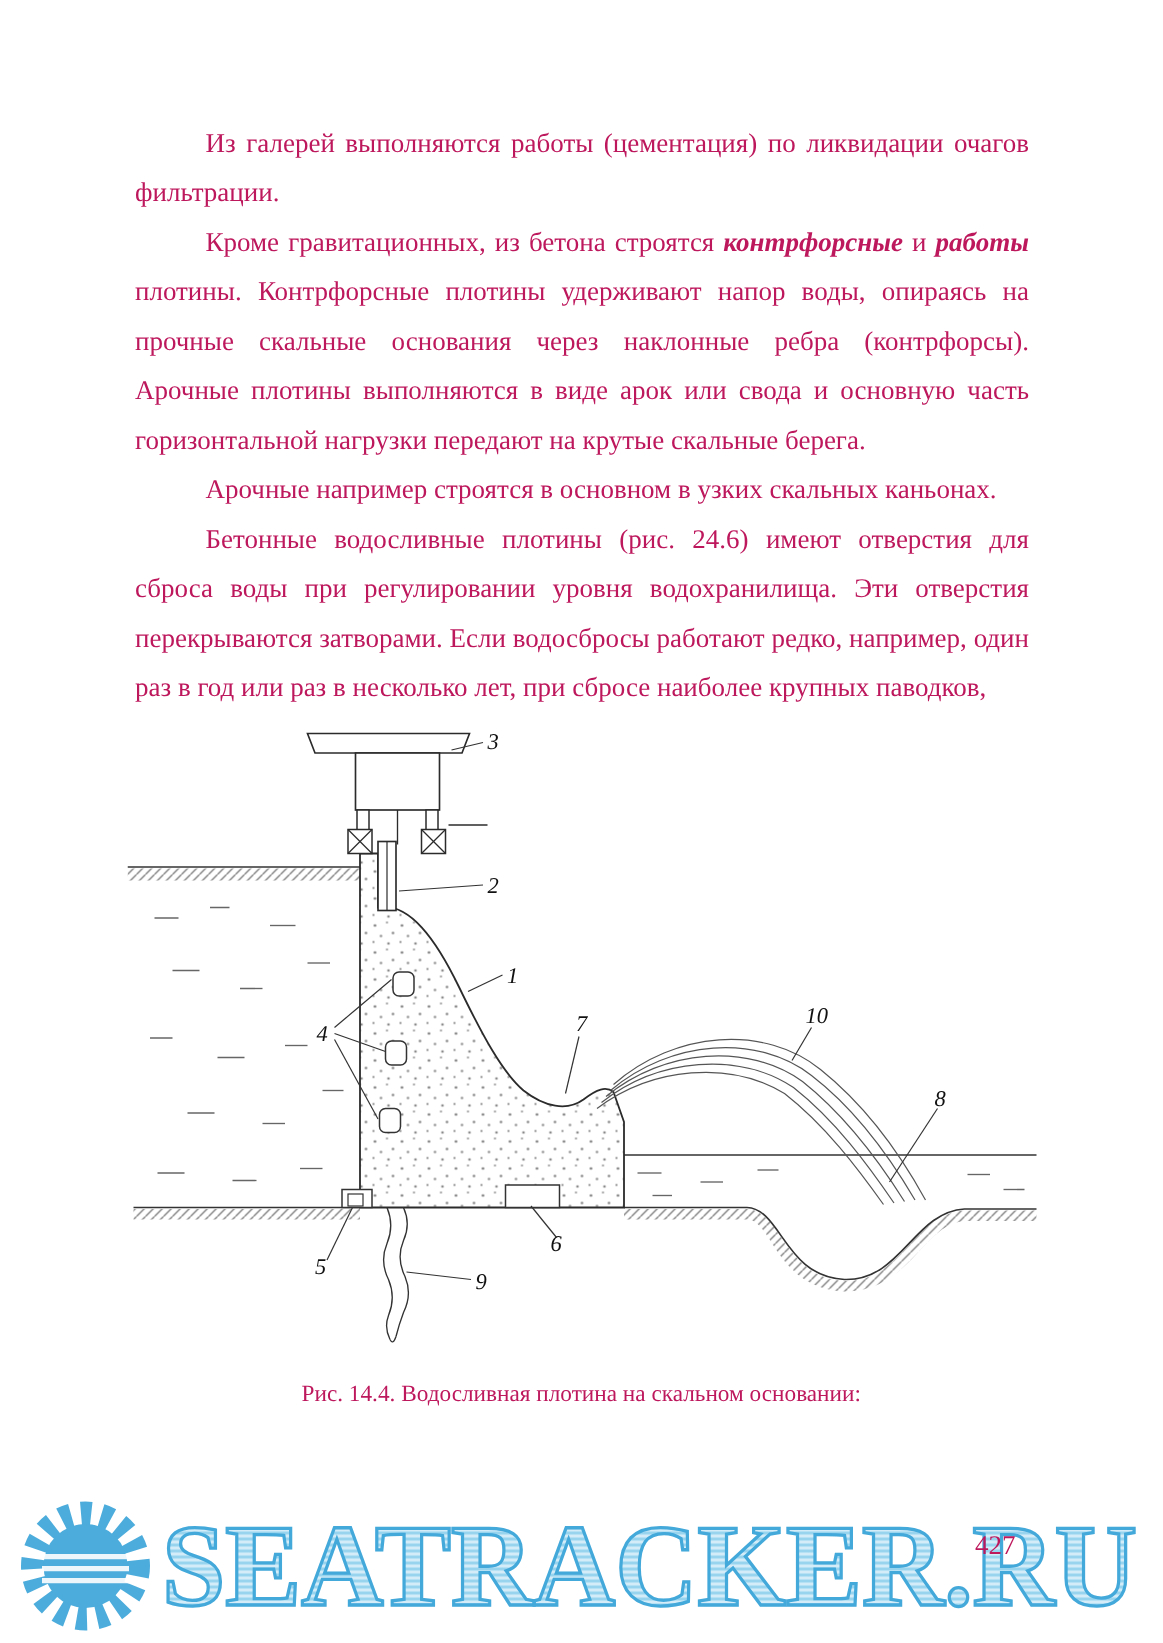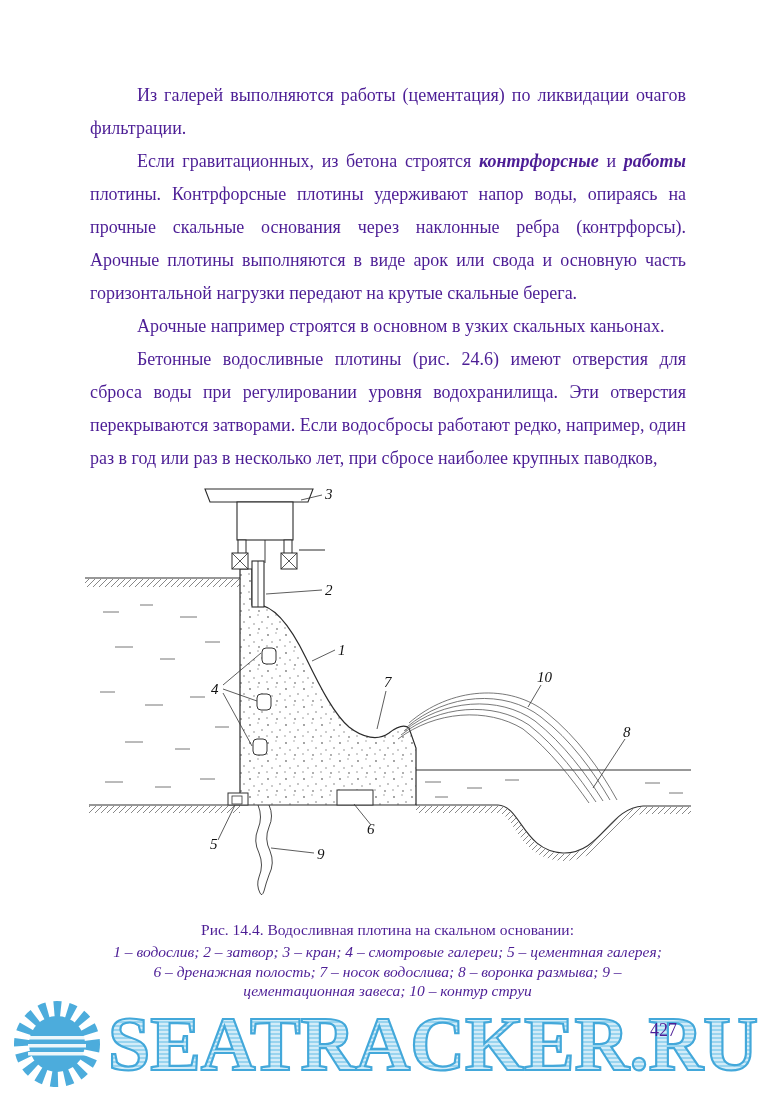--- a/index.html
+++ b/index.html
@@ -3,21 +3,21 @@
 <meta charset="utf-8">
 <style>
   * { box-sizing: border-box; }
   body { margin: 0; background: #fff; }
   .page {
     position: relative;
     width: 775px;
     height: 1095px;
     background: #ffffff;
     font-family: "Liberation Serif", serif;
-    color: #4c1d95;
+    color: #be185d;
     overflow: hidden;
   }
   .text-block {
     position: absolute;
     left: 90px;
     top: 79px;
     width: 596px;
     font-size: 18px;
     line-height: 33px;
     text-align: justify;
@@ -65,21 +65,21 @@
   }
   svg text { font-family: "Liberation Serif", serif; }
 </style>
 </head>
 <body>
 
 <div class="page">
 
   <div class="text-block">
     <p>Из галерей выполняются работы (цементация) по ликвидации очагов фильтрации.</p>
-    <p><span>Если гравитационных, из бетона строятся </span><i>контрфорсные</i><span> и </span><i>работы</i><span> плотины. Контрфорсные плотины удерживают напор воды, опираясь на прочные скальные основания через наклонные ребра (контрфорсы). Арочные плотины выполняются в виде арок или свода и основную часть горизонтальной нагрузки передают на крутые скальные берега.</span></p>
+    <p><span>Кроме гравитационных, из бетона строятся </span><i>контрфорсные</i><span> и </span><i>работы</i><span> плотины. Контрфорсные плотины удерживают напор воды, опираясь на прочные скальные основания через наклонные ребра (контрфорсы). Арочные плотины выполняются в виде арок или свода и основную часть горизонтальной нагрузки передают на крутые скальные берега.</span></p>
     <p>Арочные например строятся в основном в узких скальных каньонах.</p>
     <p>Бетонные водосливные плотины (рис. 24.6) имеют отверстия для сброса воды при регулировании уровня водохранилища. Эти отверстия перекрываются затворами. Если водосбросы работают редко, например, один раз в год или раз в несколько лет, при сбросе наиболее крупных паводков,</p>
   </div>
 
   <div class="figure-wrap">
     <svg viewBox="0 0 610 428" width="610" height="428">
       <defs>
         <pattern id="hatch" width="6" height="6" patternUnits="userSpaceOnUse">
           <path d="M0,6 L6,0" stroke="#555" stroke-width="0.7" fill="none"></path>
         </pattern>
@@ -215,21 +215,20 @@
         <text x="538" y="250">8</text>
         <text x="282" y="347">6</text>
         <text x="125" y="362">5</text>
         <text x="232" y="372">9</text>
       </g>
     </svg>
   </div>
 
   <div class="caption">
     <div class="cap-title">Рис. 14.4. Водосливная плотина на скальном основании:</div>
-    <div class="cap-legend">1 – водослив; 2 – затвор; 3 – кран; 4 – смотровые галереи; 5 – цементная галерея; 6 – дренажная полость; 7 – носок водослива; 8 – воронка размыва; 9 – цементационная завеса; 10 – контур струи</div>
   </div>
 
   <div class="page-number">427</div>
 
   <div class="watermark">
     <svg viewBox="0 0 766 96" width="766" height="96">
       <defs>
         <pattern id="wmstripes" width="8" height="8" patternUnits="userSpaceOnUse">
           <rect width="8" height="8" fill="#cfeaf8"></rect>
           <path d="M0,2 H8 M0,6 H8" stroke="#8fd0ee" stroke-width="2"></path>

